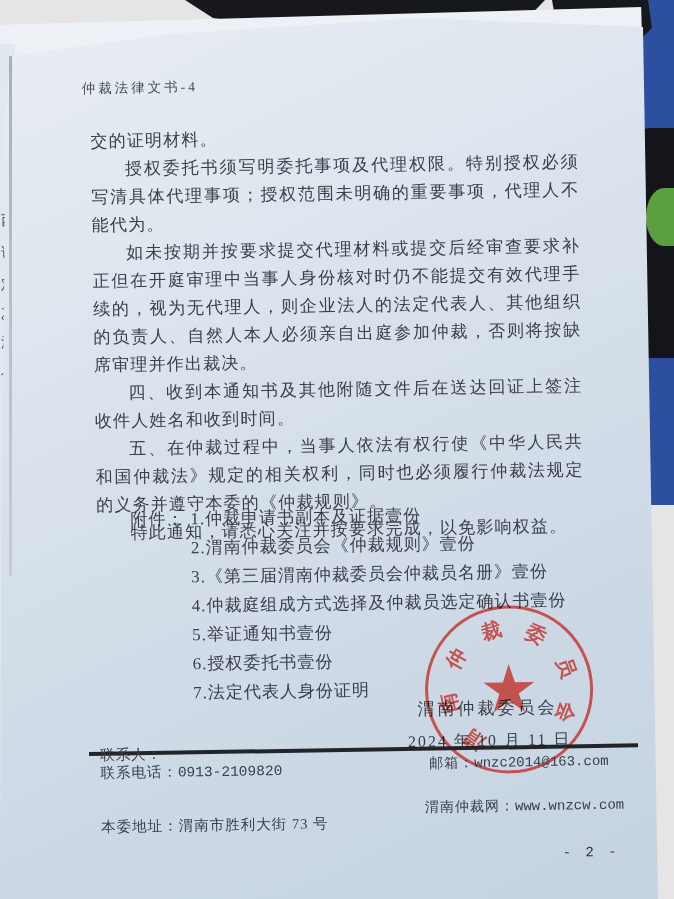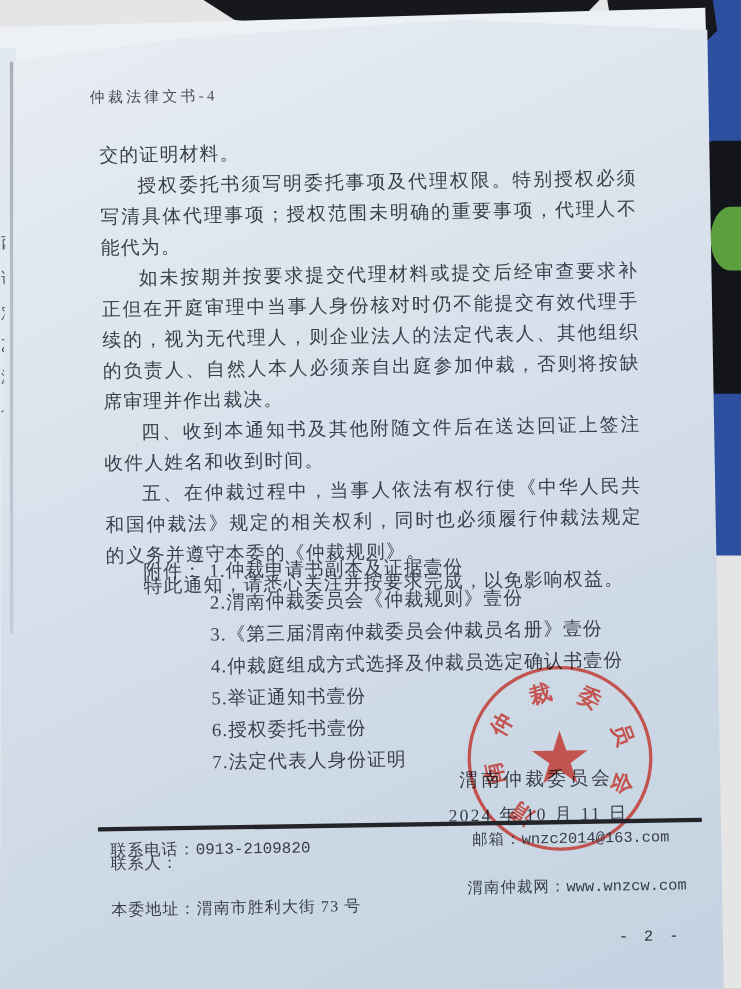--- a/index.html
+++ b/index.html
@@ -51,21 +51,21 @@
     mix-blend-mode:multiply;}
   .stamp-ring{position:absolute;inset:0;border:3.5px solid #c23b35;border-radius:50%;}
   .stamp-star{position:absolute;left:50%;top:52%;transform:translate(-50%,-54%);
     font-size:66px;color:#c23b35;font-family:"DejaVu Sans",sans-serif;line-height:1;}
   .stamp-char{position:absolute;left:50%;top:50%;font-size:20px;font-weight:bold;color:#c23b35;
     font-family:"Liberation Serif",serif;}
   
   .footer-line{position:absolute;left:84px;top:748px;width:549px;height:3.5px;background:#22242a;}
   .f-row{position:absolute;font-size:14.5px;letter-spacing:1px;color:#383e49;white-space:nowrap;}
   .f-phone{left:95px;top:760px;}
-  .f-contact{left:95px;top:772px;}
+  .f-contact{left:95px;top:742px;}
   .f-address{left:95px;top:814px;}
   .f-email{left:424px;top:756px;font-size:14px;}
   .f-web{left:419px;top:800px;font-size:14px;}
   .f-row .val{font-family:"Liberation Mono","DejaVu Sans Mono",monospace;letter-spacing:0;}
   .page-number{position:absolute;left:556px;top:848px;font-size:14px;letter-spacing:3px;color:#2c3038;
     font-family:"Liberation Mono","DejaVu Sans Mono",monospace;}
 </style>
 </head>
 <body>
 

